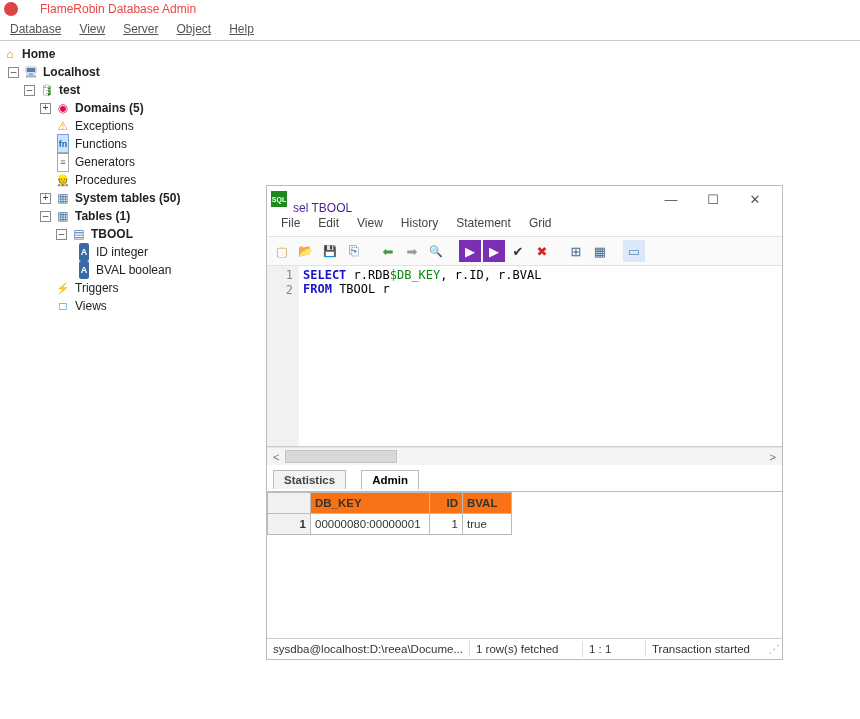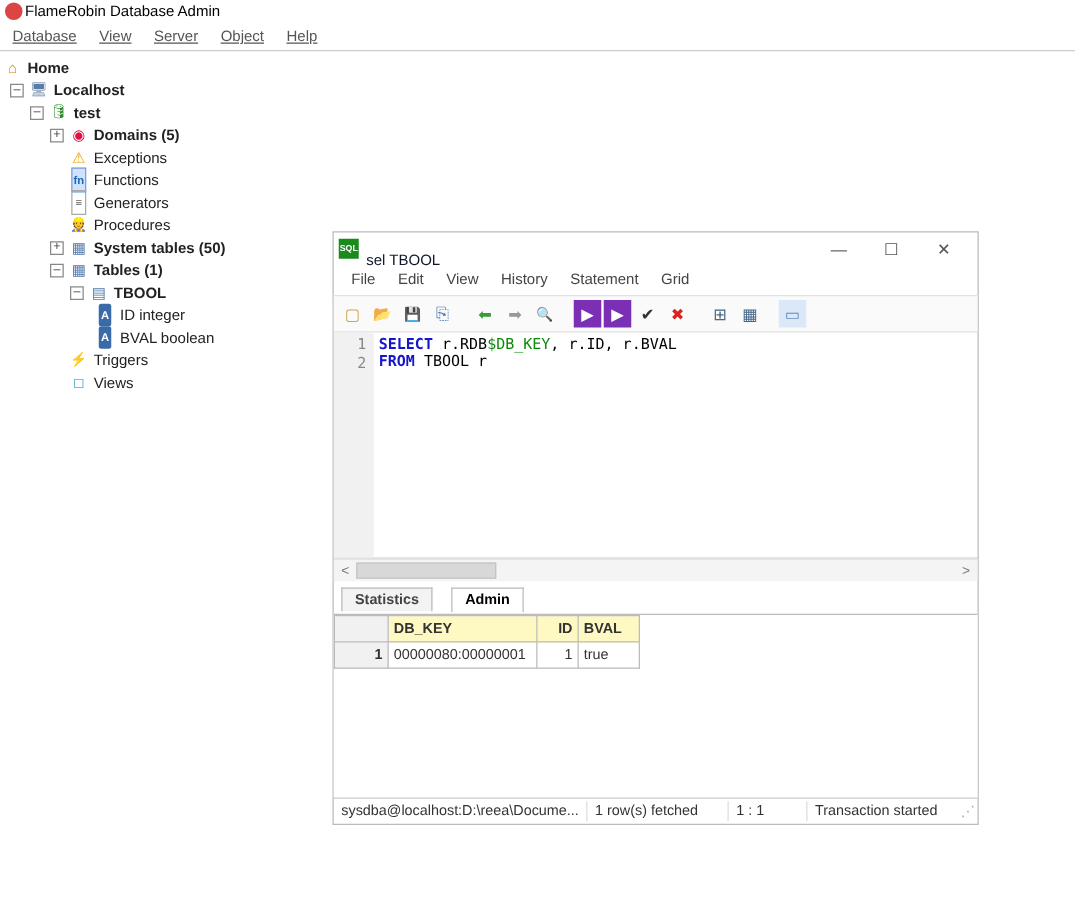--- a/index.html
+++ b/index.html
@@ -6,23 +6,23 @@
     margin: 0;
     font-family: "Segoe UI", Tahoma, sans-serif;
     font-size: 12px;
     color: #333;
     background: #fff;
     user-select: none;
   }
   .titlebar {
     display: flex;
     align-items: center;
-    gap: 2px;
+    gap: 22px;
     padding: 2px 4px;
-    color: #000000;
+    color: #ef4444;
     font-size: 12px;
   }
   .titlebar .app-icon {
     width: 14px; height: 14px;
     background: #d44;
     border-radius: 50%;
     display: inline-block;
   }
   .menubar {
     display: flex;
@@ -109,21 +109,21 @@
     align-items: center;
     height: 26px;
     padding: 0 4px;
   }
   .sqlwin .win-title .sql-icon {
     width:16px; height:16px; background:#1a8a1a;
     color:#fff; font-size:7px; font-weight:bold;
     display:flex; align-items:center; justify-content:center;
     margin-right:6px;
   }
-  .sqlwin .win-title .title-text { flex:1; color:#0f172a;margin-top:17px; }
+  .sqlwin .win-title .title-text { flex:1; color:#4c1d95;margin-top:17px; }
   .sqlwin .win-title .win-controls { display:flex; gap:8px; padding-right:6px;}
   .sqlwin .win-title .win-btn {
     width:34px; height:22px; display:flex; align-items:center; justify-content:center;
     color:#555; font-size:13px; cursor:pointer;
   }
   .sqlwin .childmenu {
     display: flex;
     gap: 2px;
     padding: 2px 6px 4px;
     color:#444;
@@ -222,21 +222,21 @@
     border-collapse:collapse;
     font-size:11.5px;
   }
   table.dgrid th, table.dgrid td {
     border:1px solid #bbb;
     padding:2px 4px;
     text-align:left;
     height:16px;
   }
   table.dgrid th {
-    background:#fef9c3;
+    background:#f97316;
     font-weight:600;
   }
   table.dgrid .rownum-col { width:34px; text-align:right; background:#f1f1f1;}
   table.dgrid tr td.rownum { text-align:right; background:#f1f1f1; font-weight:600;}
   table.dgrid .col-dbkey{ min-width:110px;}
   table.dgrid .col-id{ width:24px; text-align:right;}
   table.dgrid .col-bval{ width:40px;}
 
   .statusbar {
     display:flex;

